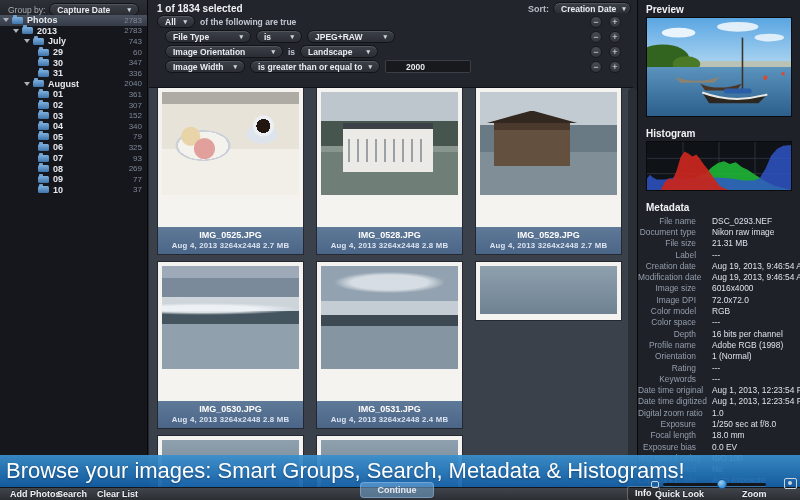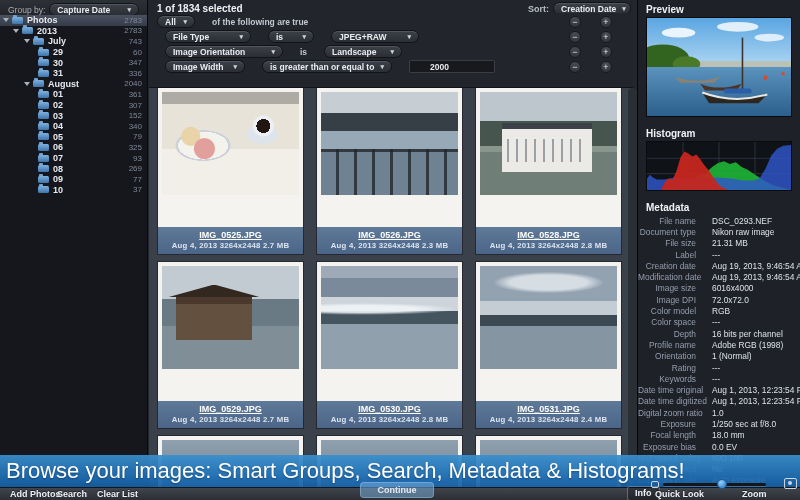--- a/index.html
+++ b/index.html
@@ -29,39 +29,39 @@
   .tcount{font-size:8px;color:#7e8798;}
   .l0{padding-left:3px}.l1{padding-left:13px}.l2{padding-left:24px}.l3{padding-left:38px}
 
   
   .main{position:absolute;left:149px;top:0;width:484px;height:500px;background:#22252b;}
   .sel-status{position:absolute;left:8px;top:3px;font-size:10px;font-weight:bold;color:#f0f2f6;}
   .sortwrap{position:absolute;right:2px;top:2px;display:flex;align-items:center;gap:4px;}
   .sortlabel{font-size:9px;font-weight:bold;color:#b8bec8;}
   .sortpill{width:78px;}
   .fpanel{position:absolute;left:0;top:13px;width:100%;height:75px;background:#22252b;border-bottom:1px solid #101216;}
-  .frow{position:absolute;left:8px;right:21px;height:15px;display:flex;align-items:center;gap:17px;font-size:8.5px;}
+  .frow{position:absolute;left:8px;right:12px;height:15px;display:flex;align-items:center;gap:5px;font-size:8.5px;}
   .frow.rule{left:16px;}
   .ftext{color:#c2c8d2;font-weight:bold;}
   .vinput{background:#17191d;border:1px solid #3a3e46;border-radius:2px;height:13px;width:86px;
           font-size:8.5px;font-weight:bold;color:#e8eaee;padding:0 20px;font-family:"Liberation Sans",sans-serif;}
   .mp{width:12px;height:12px;border-radius:50%;background:linear-gradient(#474b53,#323539);border:1px solid #17191d;
       color:#e2e6ec;font-size:9px;line-height:10px;text-align:center;flex:none;}
   .mp.minus{margin-left:auto;}
   .mp.plus{margin-left:2px;}
 
   .gridwrap{position:absolute;left:0;top:88px;width:100%;height:412px;background:#3b414b;overflow:hidden;
             padding:0 0 0 9px;display:flex;flex-wrap:wrap;gap:8px 14px;align-content:flex-start;}
   .card{width:145px;height:166px;background:#f4f3f0;position:relative;flex:none;box-shadow:0 0 0 1px rgba(10,12,16,.45);}
   .card.partial{height:58px;}
   .photo{position:absolute;left:4px;top:4px;width:137px;height:103px;overflow:hidden;}
   .photo::before,.photo::after{content:"";position:absolute;}
   .clabel{position:absolute;left:0;bottom:0;width:100%;height:27px;background:linear-gradient(#5f7998,#4b6588);
           text-align:center;padding-top:3px;}
-  .cname{font-size:9px;font-weight:bold;color:#fff;text-decoration:underline;}
+  .cname{font-size:9px;font-weight:bold;color:#fff;}
   .cmeta{font-size:7.8px;font-weight:bold;color:#dce4f0;margin-top:1px;letter-spacing:.2px;}
 
   
   .p1{background:
       radial-gradient(circle at 74% 33%, #221710 0 7px, #ecf0f4 7px 10px, rgba(0,0,0,0) 11px),
       radial-gradient(ellipse at 73% 41%, #dde4ec 0 15px, rgba(0,0,0,0) 16px),
       radial-gradient(circle at 31% 55%, #e2a09c 0 10px, rgba(0,0,0,0) 11px),
       radial-gradient(circle at 21% 43%, #e8d4a8 0 9px, rgba(0,0,0,0) 10px),
       radial-gradient(ellipse at 30% 52%, #f4f2ec 0 25px, #ccd1d9 25px 27px, rgba(0,0,0,0) 28px),
       linear-gradient(180deg,#aeaaa4 0 12%, #e7e3d9 12% 55%, #f2efe8 55% 100%);}
@@ -287,27 +287,20 @@
         <span class="mp plus">+</span>
       </div>
     </div>
 
     <div class="gridwrap">
       <div class="card">
         <div class="photo p1"></div>
         <div class="clabel">
           <div class="cname">IMG_0525.JPG</div>
           <div class="cmeta">Aug 4, 2013  3264x2448  2.7 MB</div>
-        </div>
-      </div>
-      <div class="card">
-        <div class="photo p2"></div>
-        <div class="clabel">
-          <div class="cname">IMG_0526.JPG</div>
-          <div class="cmeta">Aug 4, 2013  3264x2448  2.3 MB</div>
         </div>
       </div>
       <div class="card">
         <div class="photo p3"></div>
         <div class="clabel">
           <div class="cname">IMG_0528.JPG</div>
           <div class="cmeta">Aug 4, 2013  3264x2448  2.8 MB</div>
         </div>
       </div>
       <div class="card">

